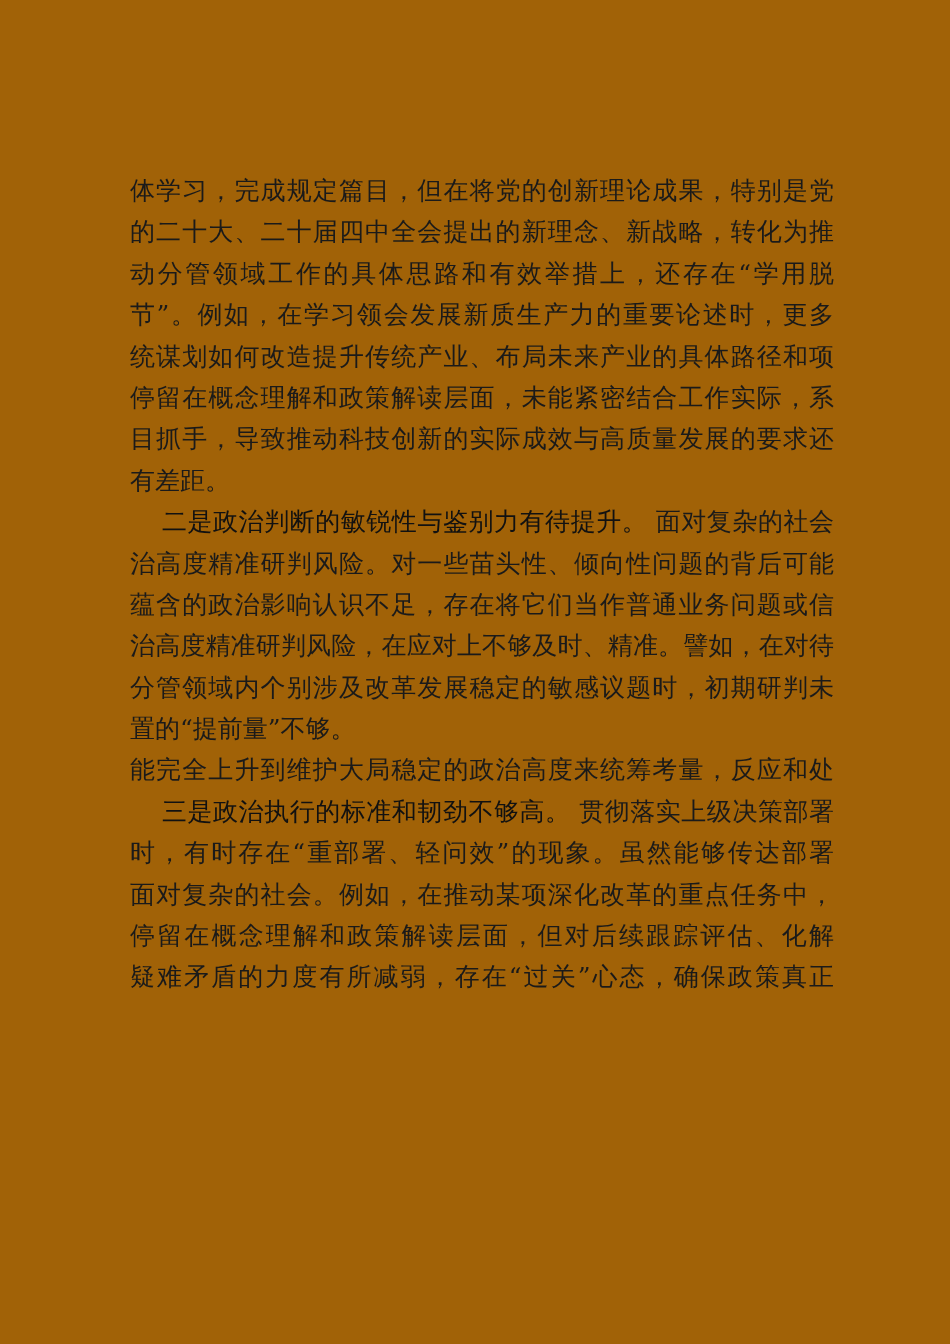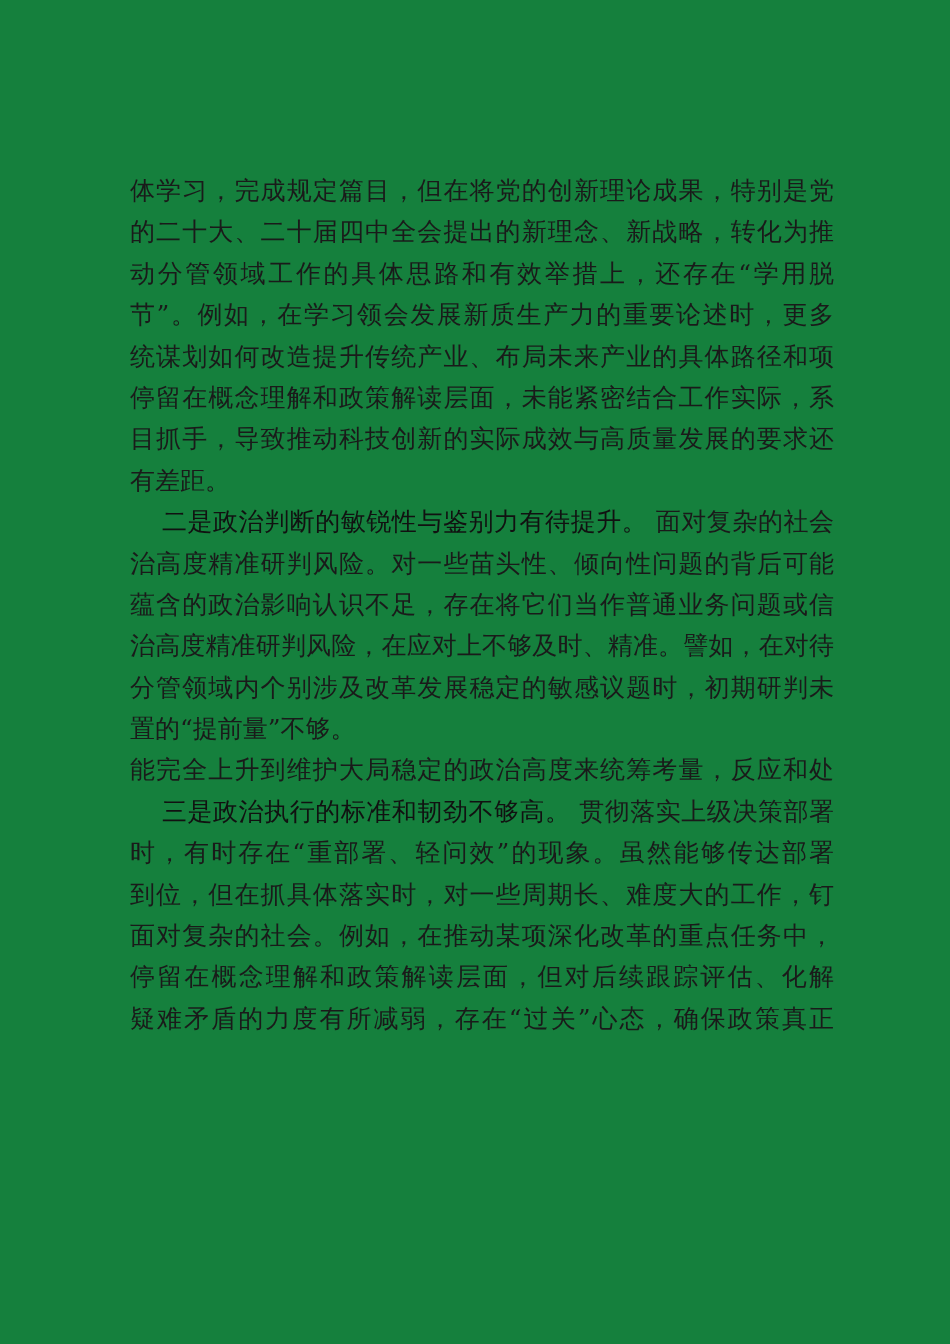--- a/index.html
+++ b/index.html
@@ -12,21 +12,21 @@
     height: 1344px;
     position: relative;
     overflow: hidden;
   }
   .page {
     position: absolute;
     left: 0;
     top: 0;
     width: 950px;
     height: 1344px;
-    background: #15803d;
+    background: #a16207;
   }
   .content {
     position: absolute;
     left: 130px;
     top: 170px;
     width: 704px;
     font-family: "DejaVu Serif", "Liberation Serif", serif;
     font-size: 25px;
     color: #1a1a1a;
   }
@@ -77,20 +77,19 @@
       <div class="line">分管领域内个别涉及改革发展稳定的敏感议题时，初期研判未</div>
       <div class="line last">置的“提前量”不够。</div>
       <div class="line">能完全上升到维护大局稳定的政治高度来统筹考量，反应和处</div>
     </div>
 
     <div>
       <div class="line indent">
         <span class="bold">三是政治执行的标准和韧劲不够高。</span>&nbsp;<span>贯彻落实上级决策部署</span>
       </div>
       <div class="line">时，有时存在“重部署、轻问效”的现象。虽然能够传达部署</div>
-      <div class="line">到位，但在抓具体落实时，对一些周期长、难度大的工作，钉</div>
       <div class="line">面对复杂的社会。例如，在推动某项深化改革的重点任务中，</div>
       <div class="line">停留在概念理解和政策解读层面，但对后续跟踪评估、化解</div>
       <div class="line">疑难矛盾的力度有所减弱，存在“过关”心态，确保政策真正</div>
     </div>
 
   </div>
 </div>
 
 </body></html>

